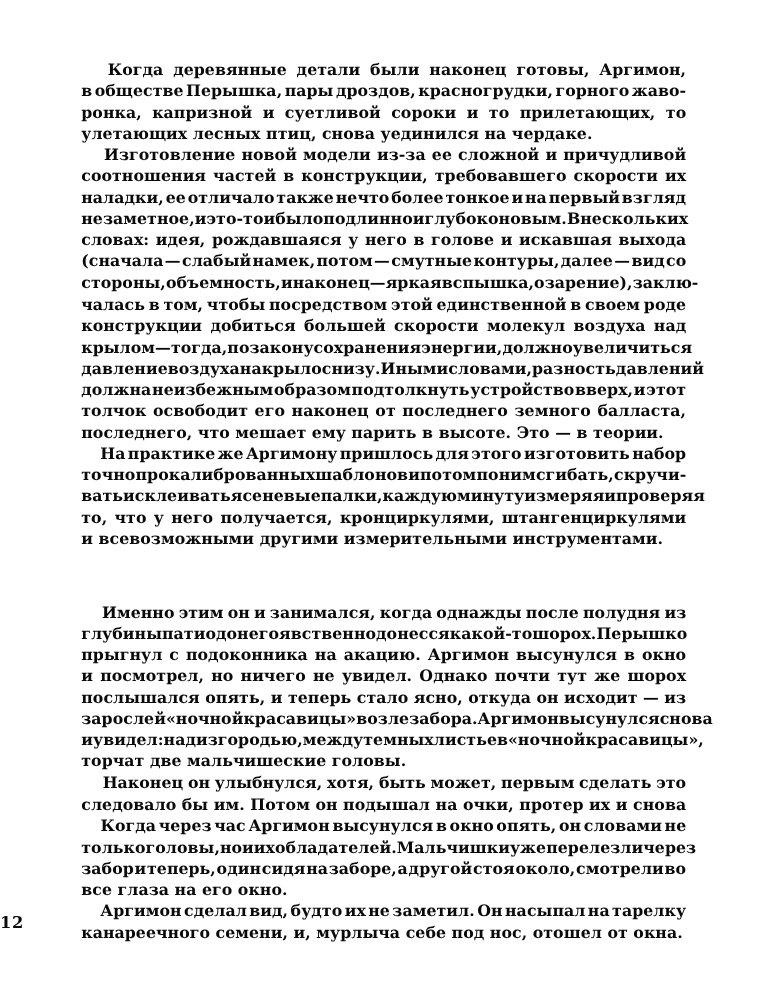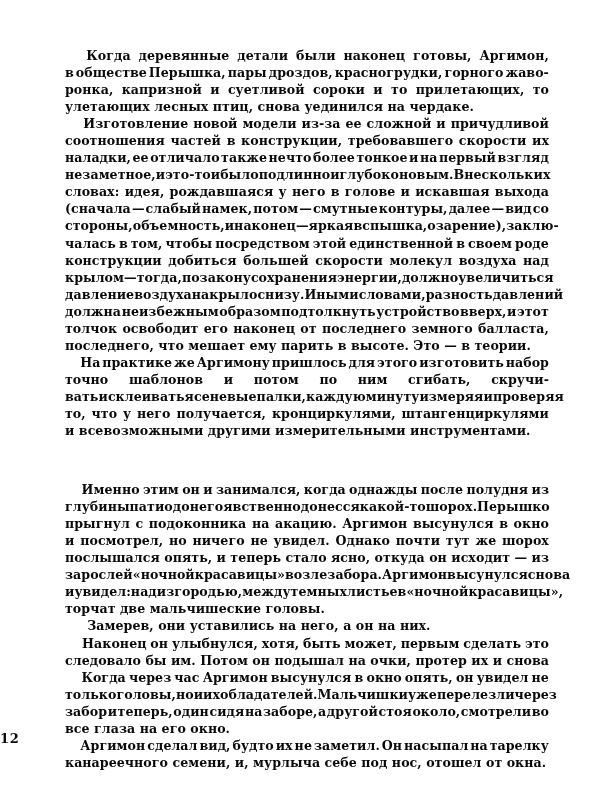--- a/index.html
+++ b/index.html
@@ -275,20 +275,21 @@
           <span class="w">же</span>
           <span class="w">Аргимону</span>
           <span class="w">пришлось</span>
           <span class="w">для</span>
           <span class="w">этого</span>
           <span class="w">изготовить</span>
           <span class="w">набор</span>
         </span>
         <span class="line just">
           <span class="w">точно</span>
+          <span class="w">прокалиброванных</span>
           <span class="w">шаблонов</span>
           <span class="w">и</span>
           <span class="w">потом</span>
           <span class="w">по</span>
           <span class="w">ним</span>
           <span class="w">сгибать,</span>
           <span class="w">скручи-</span>
         </span>
         <span class="line just">
           <span class="w">вать</span>
@@ -393,23 +394,20 @@
           <span class="w">изгородью,</span>
           <span class="w">между</span>
           <span class="w">темных</span>
           <span class="w">листьев</span>
           <span class="w">«ночной</span>
           <span class="w">красавицы»,</span>
         </span>
         <span class="line last">торчат две мальчишеские головы.</span>
       </div>
       <div class="para">
-        <span class="line last">&nbsp;&nbsp;&nbsp;&nbsp;&nbsp;Замерев, они уставились на него, а он на них.</span>
-      </div>
-      <div class="para">
         <span class="line just">
           <span class="w indent-w">&nbsp;&nbsp;&nbsp;</span>
           <span class="w">Наконец</span>
           <span class="w">он</span>
           <span class="w">улыбнулся,</span>
           <span class="w">хотя,</span>
           <span class="w">быть</span>
           <span class="w">может,</span>
           <span class="w">первым</span>
           <span class="w">сделать</span>
@@ -435,21 +433,21 @@
           <span class="w indent-w">&nbsp;&nbsp;&nbsp;</span>
           <span class="w">Когда</span>
           <span class="w">через</span>
           <span class="w">час</span>
           <span class="w">Аргимон</span>
           <span class="w">высунулся</span>
           <span class="w">в</span>
           <span class="w">окно</span>
           <span class="w">опять,</span>
           <span class="w">он</span>
-          <span class="w">увидел</span>
+          <span class="w">словами</span>
           <span class="w">не</span>
         </span>
         <span class="line just">
           <span class="w">только</span>
           <span class="w">головы,</span>
           <span class="w">но</span>
           <span class="w">и</span>
           <span class="w">их</span>
           <span class="w">обладателей.</span>
           <span class="w">Мальчишки</span>

